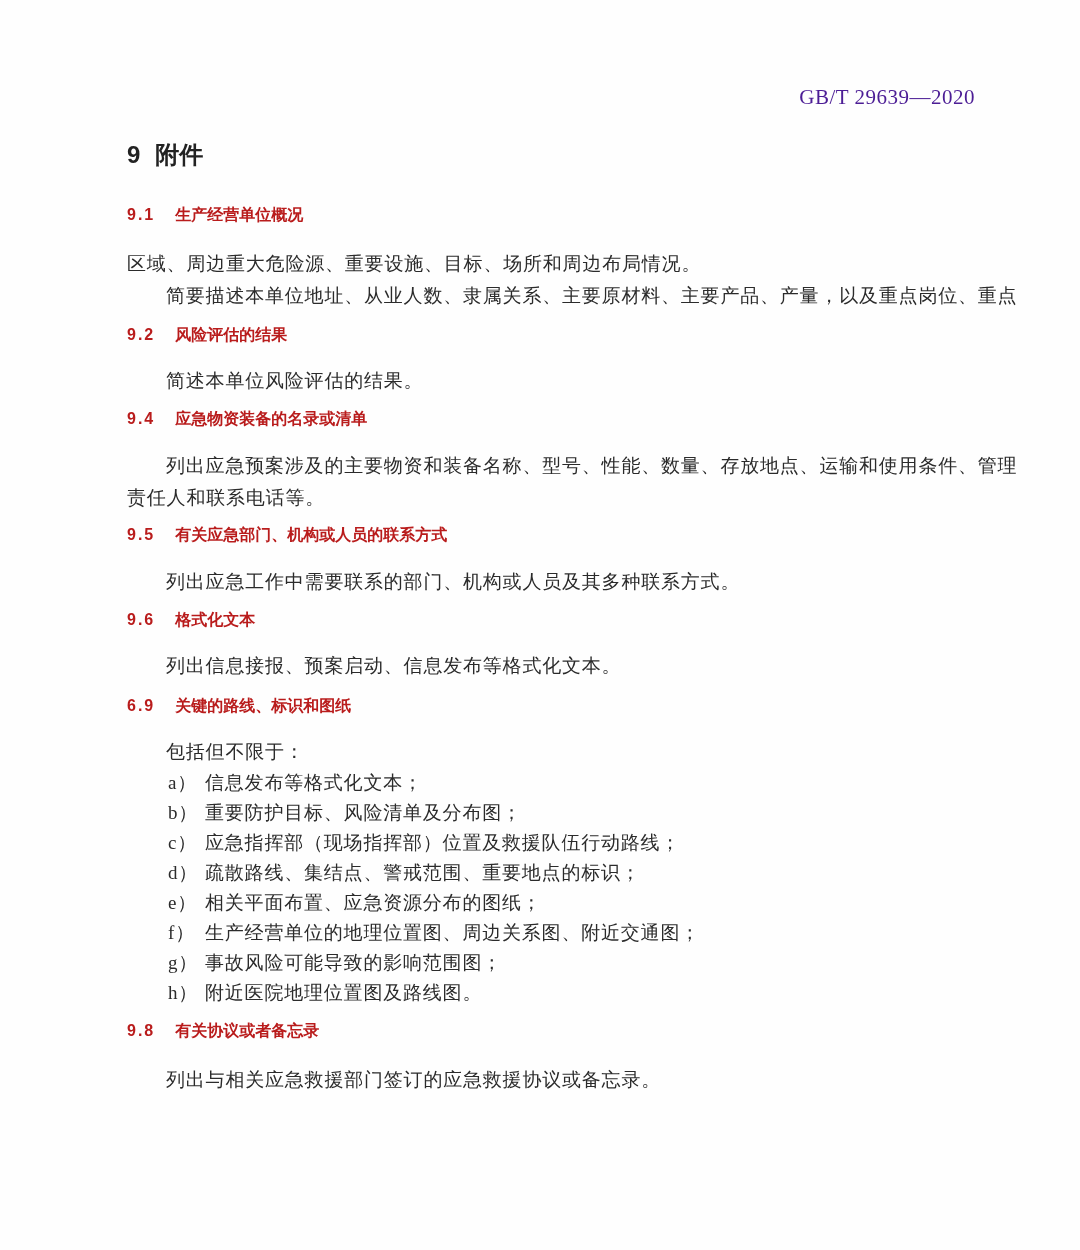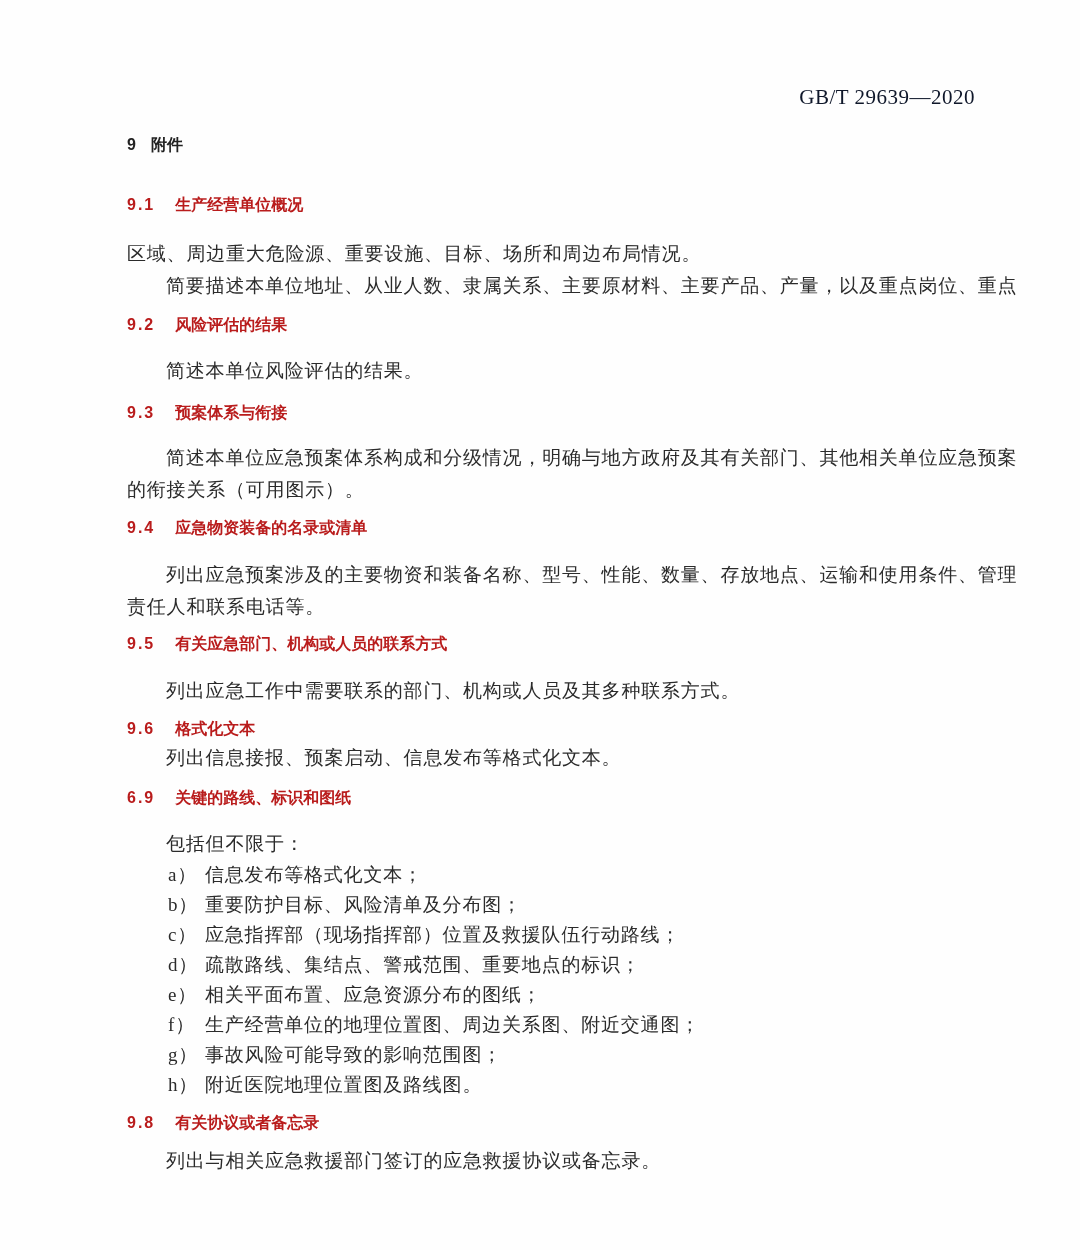--- a/index.html
+++ b/index.html
@@ -22,29 +22,29 @@
     right: 105px;
     top: 0;
   }
   .std-header {
     margin-top: 84px;
     height: 26px;
     line-height: 26px;
     text-align: right;
     font-size: 21px;
     letter-spacing: 0.5px;
-    color: #0f172a;
+    color: #4c1d95;
     font-family: "Liberation Serif", serif;
   }
   .chapter-head {
-    margin-top: 22px;
+    margin-top: 32px;
     height: 26px;
     line-height: 26px;
     font-weight: bold;
-    font-size: 16px;
+    font-size: 24px;
     color: #222222;
     font-family: "Liberation Sans", sans-serif;
   }
   .chapter-head .num { margin-right: 15px; }
   .sec-head {
     height: 26px;
     line-height: 26px;
     font-weight: bold;
     font-size: 16px;
     color: #b91c1c;
@@ -82,25 +82,25 @@
   .mt-p1 { margin-top: 20px; }
   .mt-h2 { margin-top: 10px; }
   .mt-p2 { margin-top: 17px; }
   .mt-h3 { margin-top: 13px; }
   .mt-p3 { margin-top: 16px; }
   .mt-h4 { margin-top: 9px; }
   .mt-p4 { margin-top: 18px; }
   .mt-h5 { margin-top: 8px; }
   .mt-p5 { margin-top: 18px; }
   .mt-h6 { margin-top: 9px; }
-  .mt-p6 { }
+  .mt-p6 { margin-top: 17px; }
   .mt-h7 { margin-top: 11px; }
   .mt-intro { margin-top: 17px; }
   .mt-h8 { margin-top: 10px; }
-  .mt-p8 { margin-top: 9px; }
+  .mt-p8 { margin-top: 20px; }
 </style>
 </head>
 <body>
 
 <div class="page">
   <div class="content">
 
     <div class="std-header">GB/T 29639—2020</div>
 
     <div class="chapter-head">
@@ -115,27 +115,20 @@
       <div class="para-line indent">简要描述本单位地址、从业人数、隶属关系、主要原材料、主要产品、产量，以及重点岗位、重点</div>
     </div>
 
     <div class="sec-head mt-h2">
       <span class="num">9.2</span><span>风险评估的结果</span>
     </div>
     <div class="mt-p2">
       <div class="para-line indent">简述本单位风险评估的结果。</div>
     </div>
 
-    <div class="sec-head mt-h3">
-      <span class="num">9.3</span><span>预案体系与衔接</span>
-    </div>
-    <div class="mt-p3">
-      <div class="para-line indent">简述本单位应急预案体系构成和分级情况，明确与地方政府及其有关部门、其他相关单位应急预案</div>
-      <div class="para-line">的衔接关系（可用图示）。</div>
-    </div>
 
     <div class="sec-head mt-h4">
       <span class="num">9.4</span><span>应急物资装备的名录或清单</span>
     </div>
     <div class="mt-p4">
       <div class="para-line indent">列出应急预案涉及的主要物资和装备名称、型号、性能、数量、存放地点、运输和使用条件、管理</div>
       <div class="para-line">责任人和联系电话等。</div>
     </div>
 
     <div class="sec-head mt-h5">

